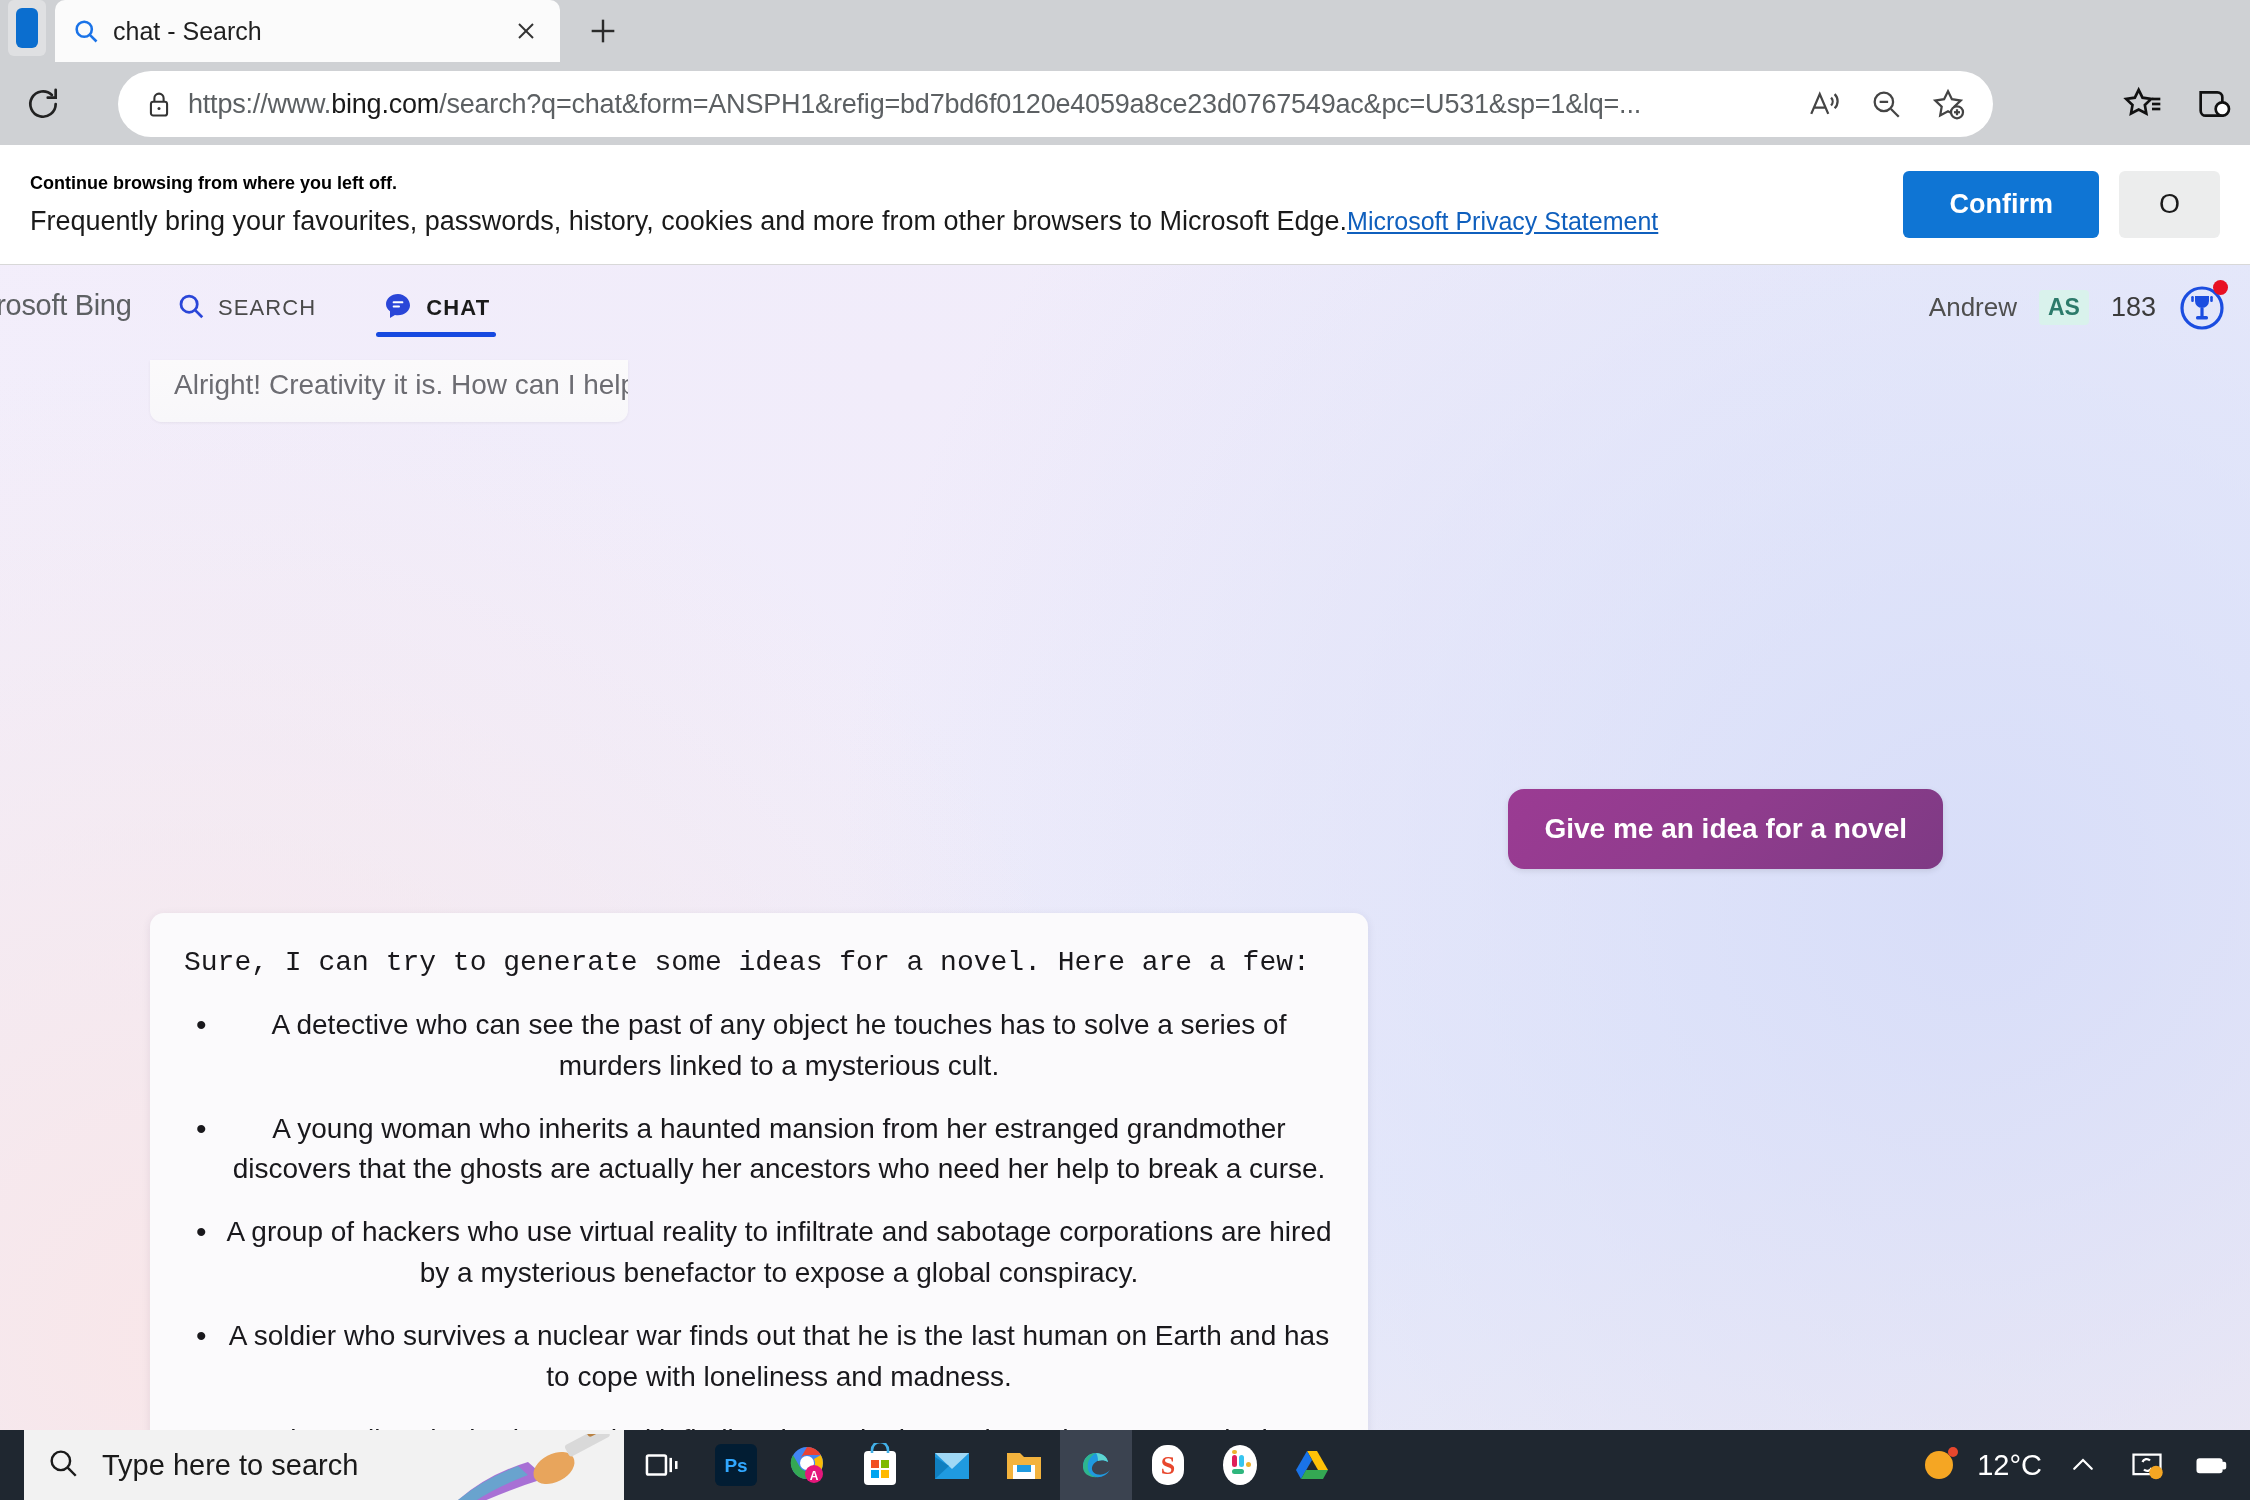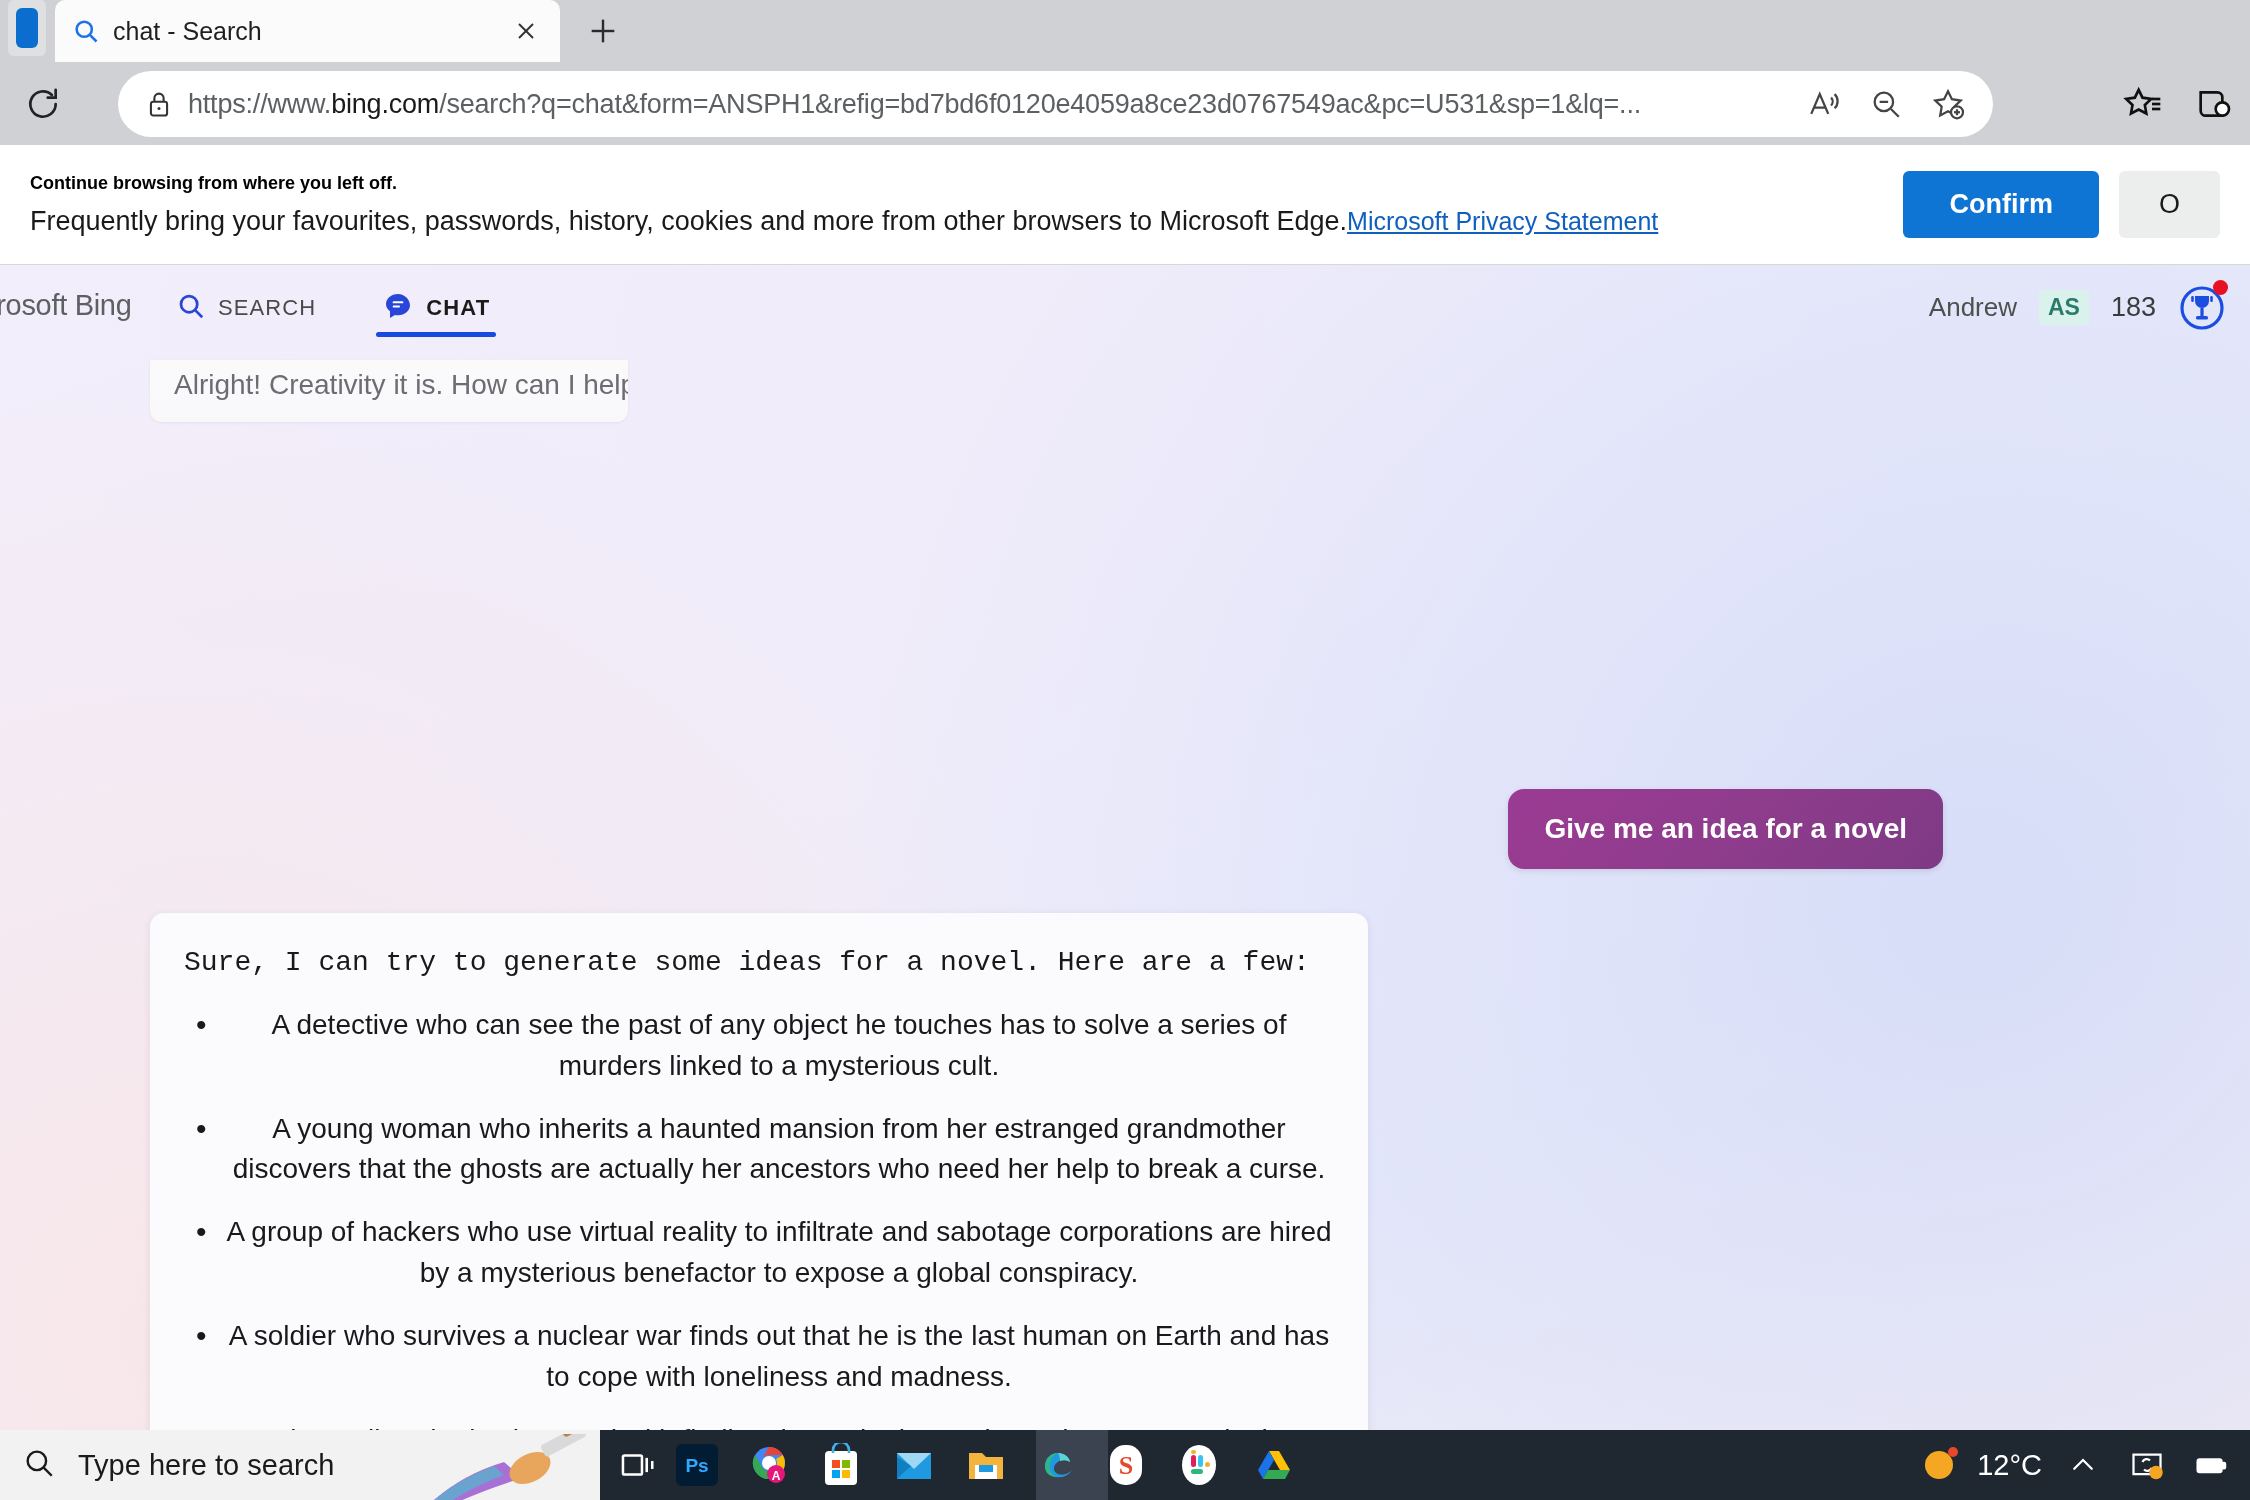--- a/index.html
+++ b/index.html
@@ -239,35 +239,35 @@
     position: absolute; left: 0; bottom: 0;
     width: 2250px; height: 70px;
     background: #1f2730;
     display: flex; align-items: center;
   }
   .tb-search {
     width: 600px; height: 70px;
     background: #f2f2f2;
     display: flex; align-items: center;
     padding-left: 22px; gap: 22px;
-    position: relative; overflow: hidden;
+    position: relative; overflow: hidden; margin-left: 24px;
   }
   .tb-search .txt { font-size: 29px; color: #1a1a1a; }
   .brush {
     position: absolute; right: 6px; bottom: -4px;
     width: 190px; height: 70px;
   }
   .tb-taskview {
     width: 76px; height: 70px;
     display: flex; align-items: center; justify-content: center;
   }
   .tb-apps { display: flex; align-items: center; }
   .tb-app {
     width: 72px; height: 70px;
-    display: flex; align-items: center; justify-content: flex-start;
+    display: flex; align-items: center; justify-content: center;
     position: relative;
   }
   .tb-app.active { background: #3b4350; }
   .tb-tray {
     position: absolute; right: 0; top: 0; height: 70px;
     display: flex; align-items: center; gap: 18px;
     padding-right: 16px;
   }
   .weather { display: flex; align-items: center; gap: 14px; }
   .weather .temp { font-size: 29px; color: #fff; }

